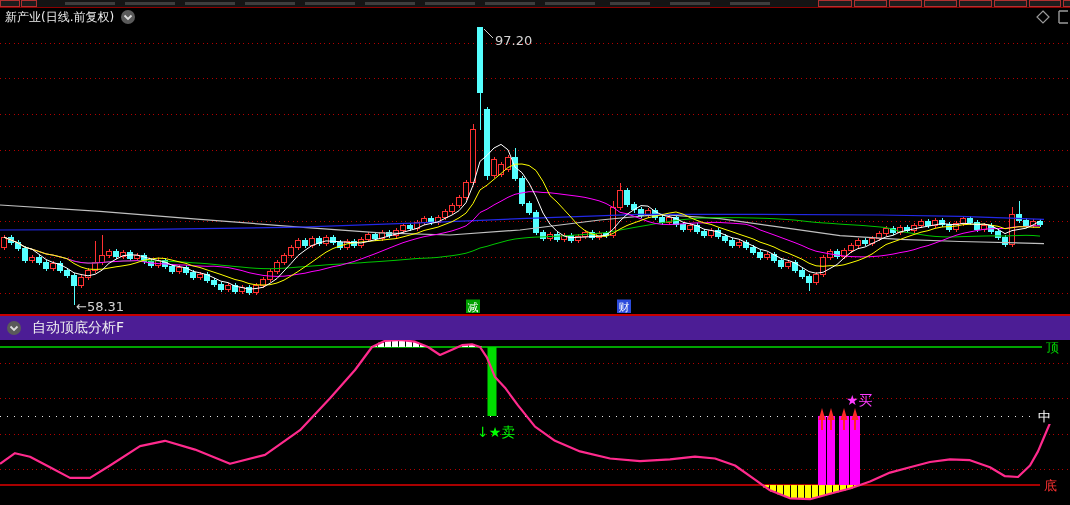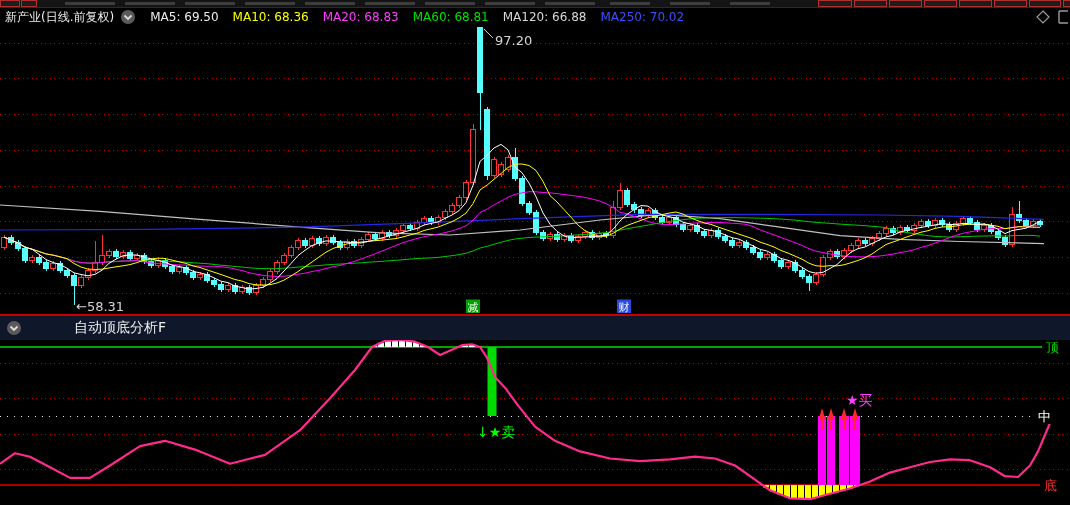--- a/index.html
+++ b/index.html
@@ -10,23 +10,23 @@
          border-bottom:1px solid #8B0000;box-sizing:border-box;}
   .seg-red{position:absolute;top:0;height:5px;background:#1d1d1d;border:1px solid #B03030;}
   .seg-gray{position:absolute;top:2px;height:3px;background:#3d3d3d;}
   .hdr{position:relative;width:1070px;height:18px;background:#000;display:flex;
        font-size:12px;line-height:18px;white-space:nowrap;}
   .hdr .title{color:#EDEDED;margin-left:5px;}
   .icon-chip{display:inline-flex;align-items:center;margin:0 6px;}
   .ma-legend{display:flex;gap:14px;margin-left:8px;}
   .hdr-icons{position:absolute;right:2px;top:1px;}
   svg{display:block;}
-  .ind-hdr{position:relative;width:1070px;height:26px;background:#0f172a;display:flex;
+  .ind-hdr{position:relative;width:1070px;height:26px;background:#4c1d95;display:flex;
            align-items:center;font-size:14px;border-top:2px solid #C80000;
-           box-sizing:border-box;white-space:nowrap;gap:42px;}
+           box-sizing:border-box;white-space:nowrap;}
   .ind-hdr .ind-name{color:#F0F0F0;margin-left:4px;}
   .ind-values{display:flex;gap:16px;margin-left:14px;}
 </style>
 </head>
 <body>
 
 <div class="app">
 
   <div class="strip">
       <div class="seg-red" style="left: 0px; width: 18px;"></div>
@@ -54,28 +54,20 @@
     </div>
 
   <div class="hdr">
     <span class="title">新产业(日线.前复权)</span>
     <span class="icon-chip">
       <svg width="16" height="16" viewBox="0 0 16 16">
         <circle cx="8" cy="8" r="7" fill="#5a5a5a"></circle>
         <path d="M4.5 6.5 L8 10 L11.5 6.5" stroke="#ddd" stroke-width="1.8" fill="none"></path>
       </svg>
     </span>
-    <span class="ma-legend">
-        <span style="color: rgb(237, 237, 237);">MA5: 69.50</span>
-        <span style="color: rgb(255, 255, 0);">MA10: 68.36</span>
-        <span style="color: rgb(255, 60, 255);">MA20: 68.83</span>
-        <span style="color: rgb(0, 224, 0);">MA60: 68.81</span>
-        <span style="color: rgb(216, 216, 216);">MA120: 66.88</span>
-        <span style="color: rgb(60, 80, 255);">MA250: 70.02</span>
-      </span>
     <span class="hdr-icons">
       <svg width="32" height="16" viewBox="0 0 32 16">
         <g>
           <path d="M7 2 L13 8 L7 14 L1 8 Z" fill="none" stroke="#9a9a9a" stroke-width="1.2"></path>
         </g>
         <g>
           <path d="M23 2 H32 M23 2 V14 M23 14 H32" fill="none" stroke="#9a9a9a" stroke-width="1.4"></path>
         </g>
       </svg>
     </span>

